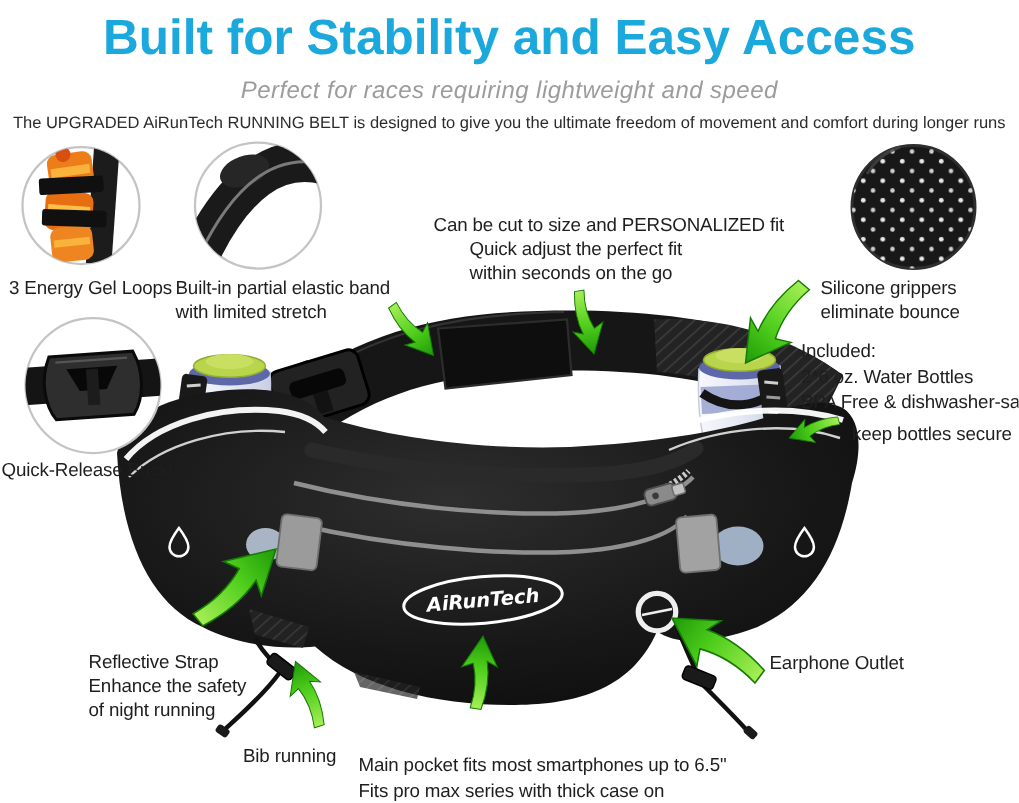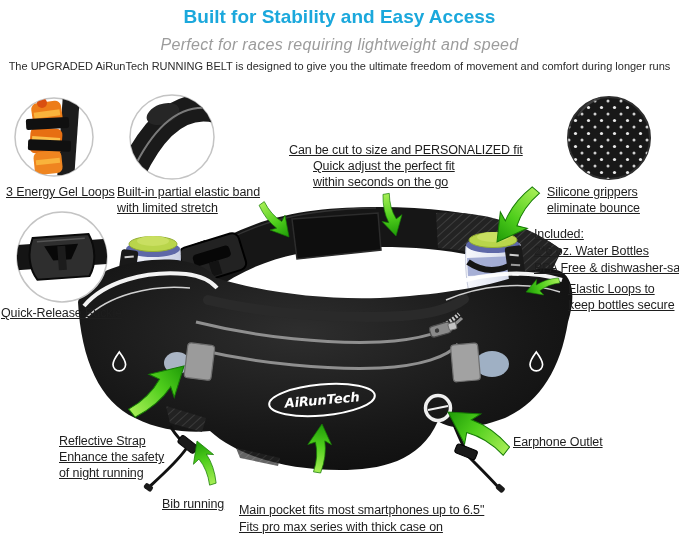--- a/index.html
+++ b/index.html
@@ -1,25 +1,25 @@
 <!DOCTYPE html>
 <html><head>
 <meta charset="utf-8">
 <style>
   html,body{margin:0;padding:0;}
   body{
     width:679px;height:535px;overflow:hidden;background:#ffffff;position:relative;
     font-family:"Liberation Sans",sans-serif;
   }
   .header{position:absolute;left:0;top:0;width:679px;text-align:center;}
-  .title{margin-top:6px;font-size:19px;font-weight:bold;color:#1BA8DC;letter-spacing:0px;}
+  .title{margin-top:6px;font-size:33px;font-weight:bold;color:#1BA8DC;letter-spacing:0px;}
   .subtitle{margin-top:8px;font-size:16px;font-style:italic;color:#9C9C9C;letter-spacing:.3px;}
   .tagline{margin-top:6px;font-size:11px;color:#2B2B2B;}
   .lbl{position:absolute;font-size:12.5px;line-height:16px;color:#1E1E1E;letter-spacing:-.1px;white-space:nowrap;}
-  .lbl div{white-space:nowrap;text-decoration:underline;}
+  .lbl div{white-space:nowrap;}
   .lh17 div{line-height:17px;}
   .ind{padding-left:24px;}
   svg.scene{position:absolute;left:0;top:0;pointer-events:none;}
 </style>
 </head>
 <body>
 
 <div class="header">
   <div class="title">Built for Stability and Easy Access</div>
   <div class="subtitle">Perfect for races requiring lightweight and speed</div>
@@ -272,21 +272,20 @@
   <div>Quick-Release Buckle</div>
 </div>
 
 <div class="lbl lh17" style="left:534px;top:226px;">
   <div>Included:</div>
   <div>2*6 oz. Water Bottles</div>
   <div>BPA Free &amp; dishwasher-safe</div>
 </div>
 
 <div class="lbl" style="left:568px;top:281px;">
-  <div>Elastic Loops to</div>
   <div>keep bottles secure</div>
 </div>
 
 <div class="lbl" style="left:59px;top:433px;">
   <div>Reflective Strap</div>
   <div>Enhance the safety</div>
   <div>of night running</div>
 </div>
 
 <div class="lbl" style="left:162px;top:496px;">

